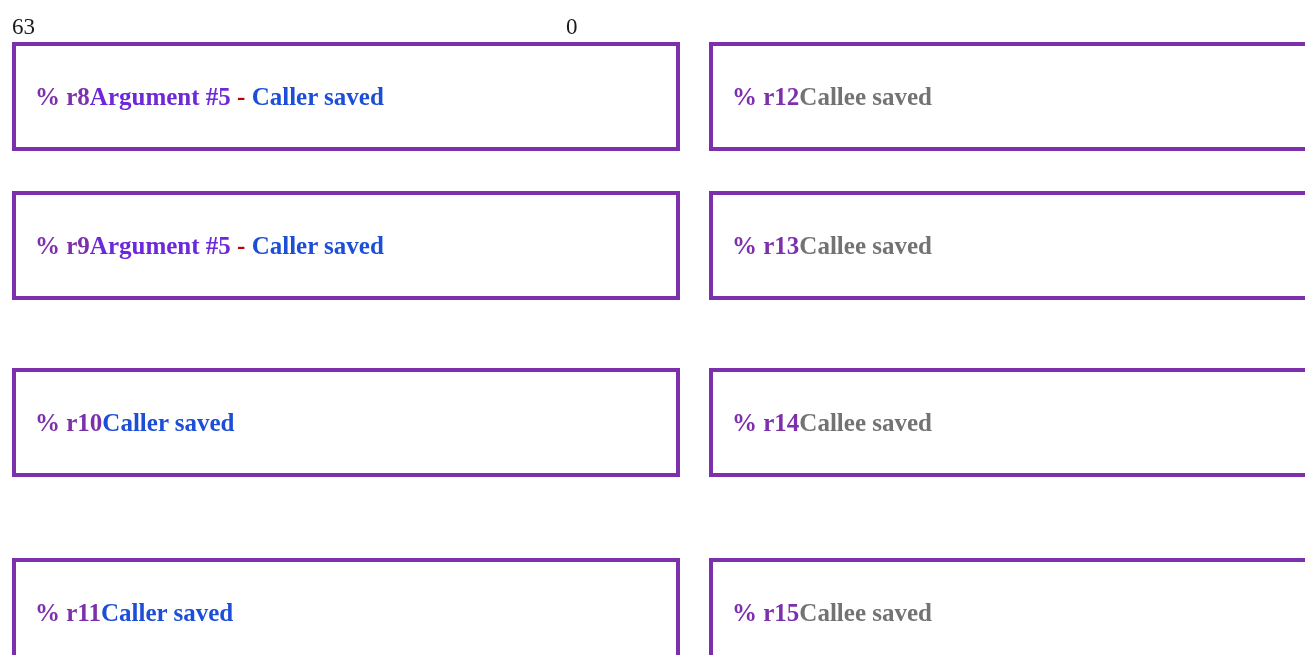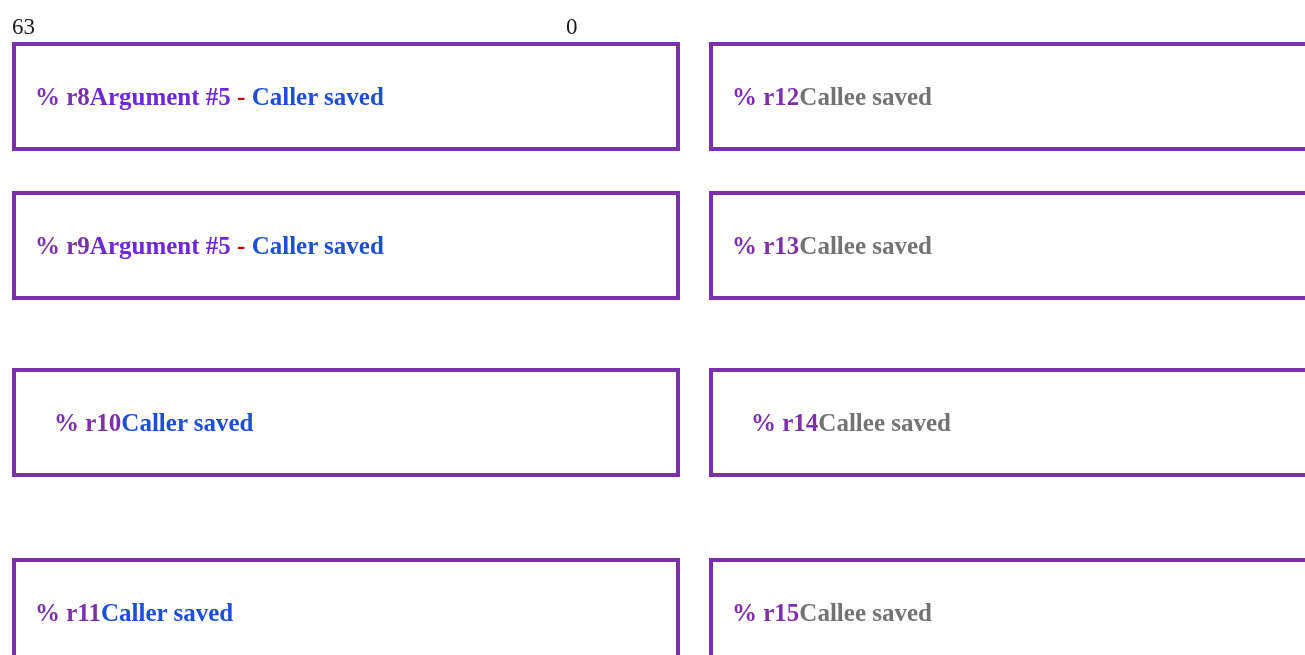--- a/index.html
+++ b/index.html
@@ -55,21 +55,21 @@
     justify-content: flex-start;
   }
 
   
   .col-left  { left: 12px; }
   .col-right { left: 709px; }
 
   
   .row-1 { top: 42px; }
   .row-2 { top: 191px; }
-  .row-3 { top: 368px; padding-left: 19px; }
+  .row-3 { top: 368px; }
   .row-4 { top: 558px; }
 
   .reg-name {
     font-family: "Liberation Serif", "DejaVu Serif", serif;
     font-size: 25px;
     font-weight: bold;
     color: #7d30ac;
     padding-left: 19px;
     white-space: nowrap;
     line-height: 1;

